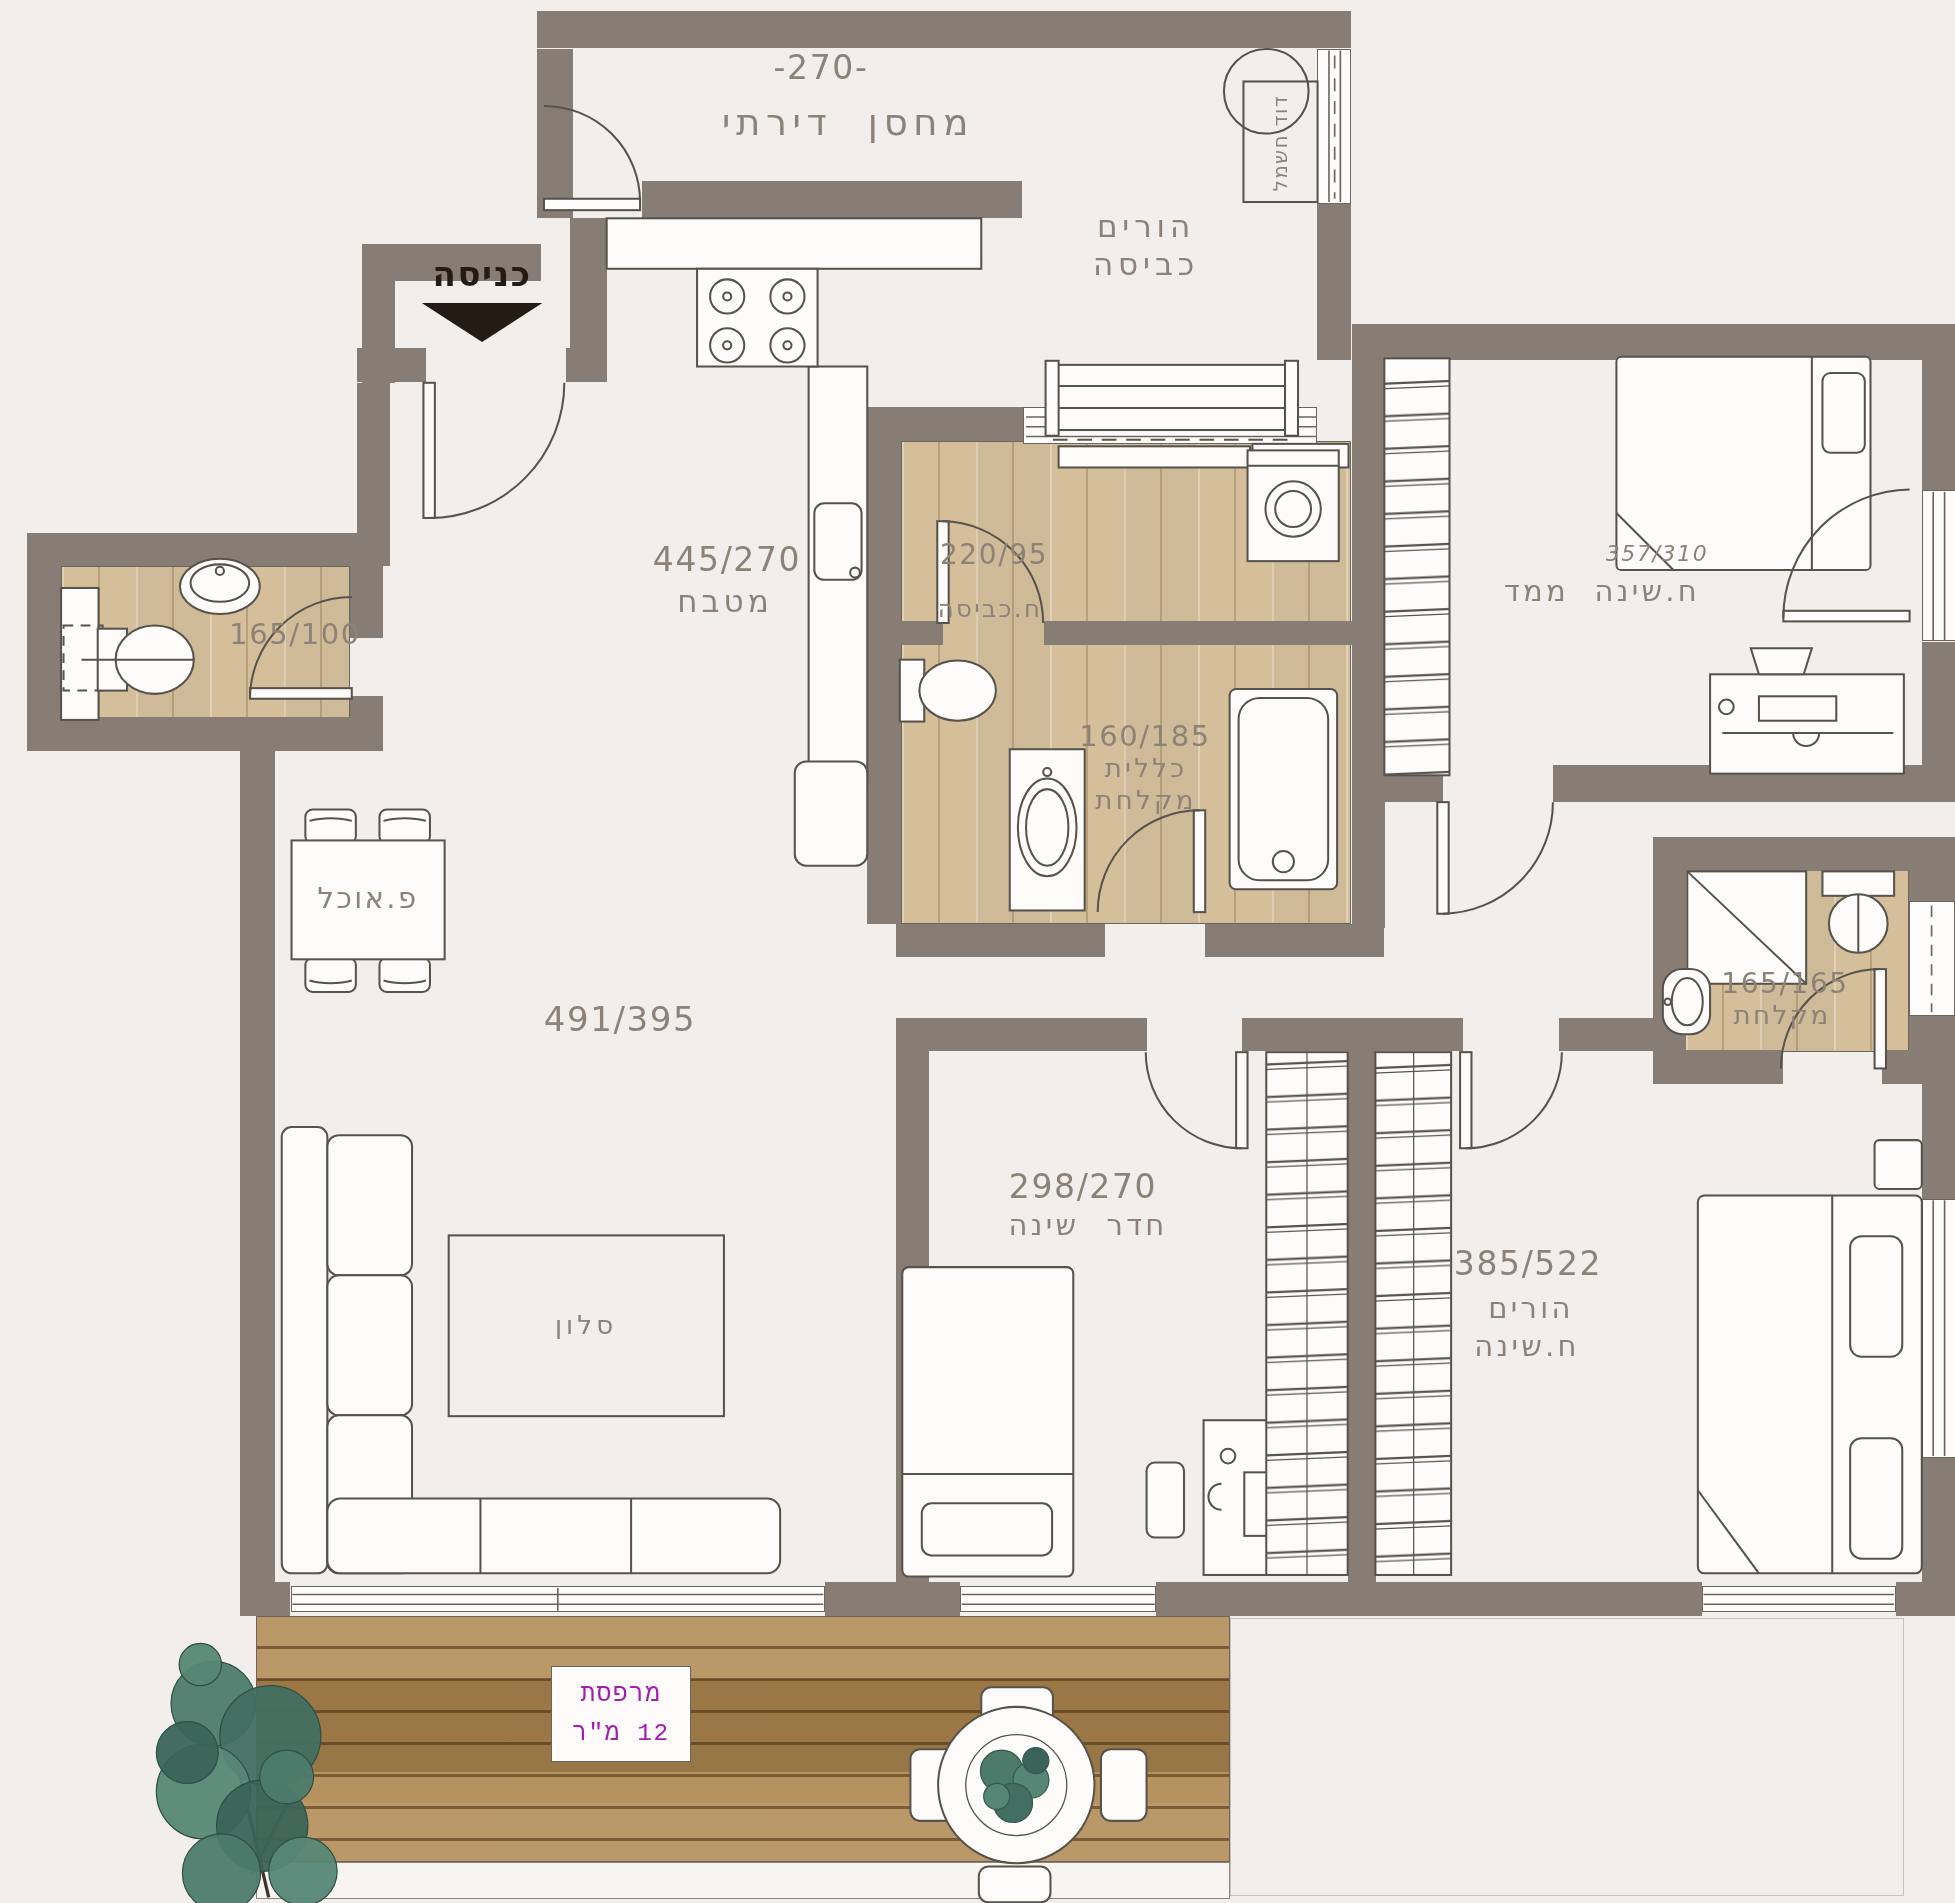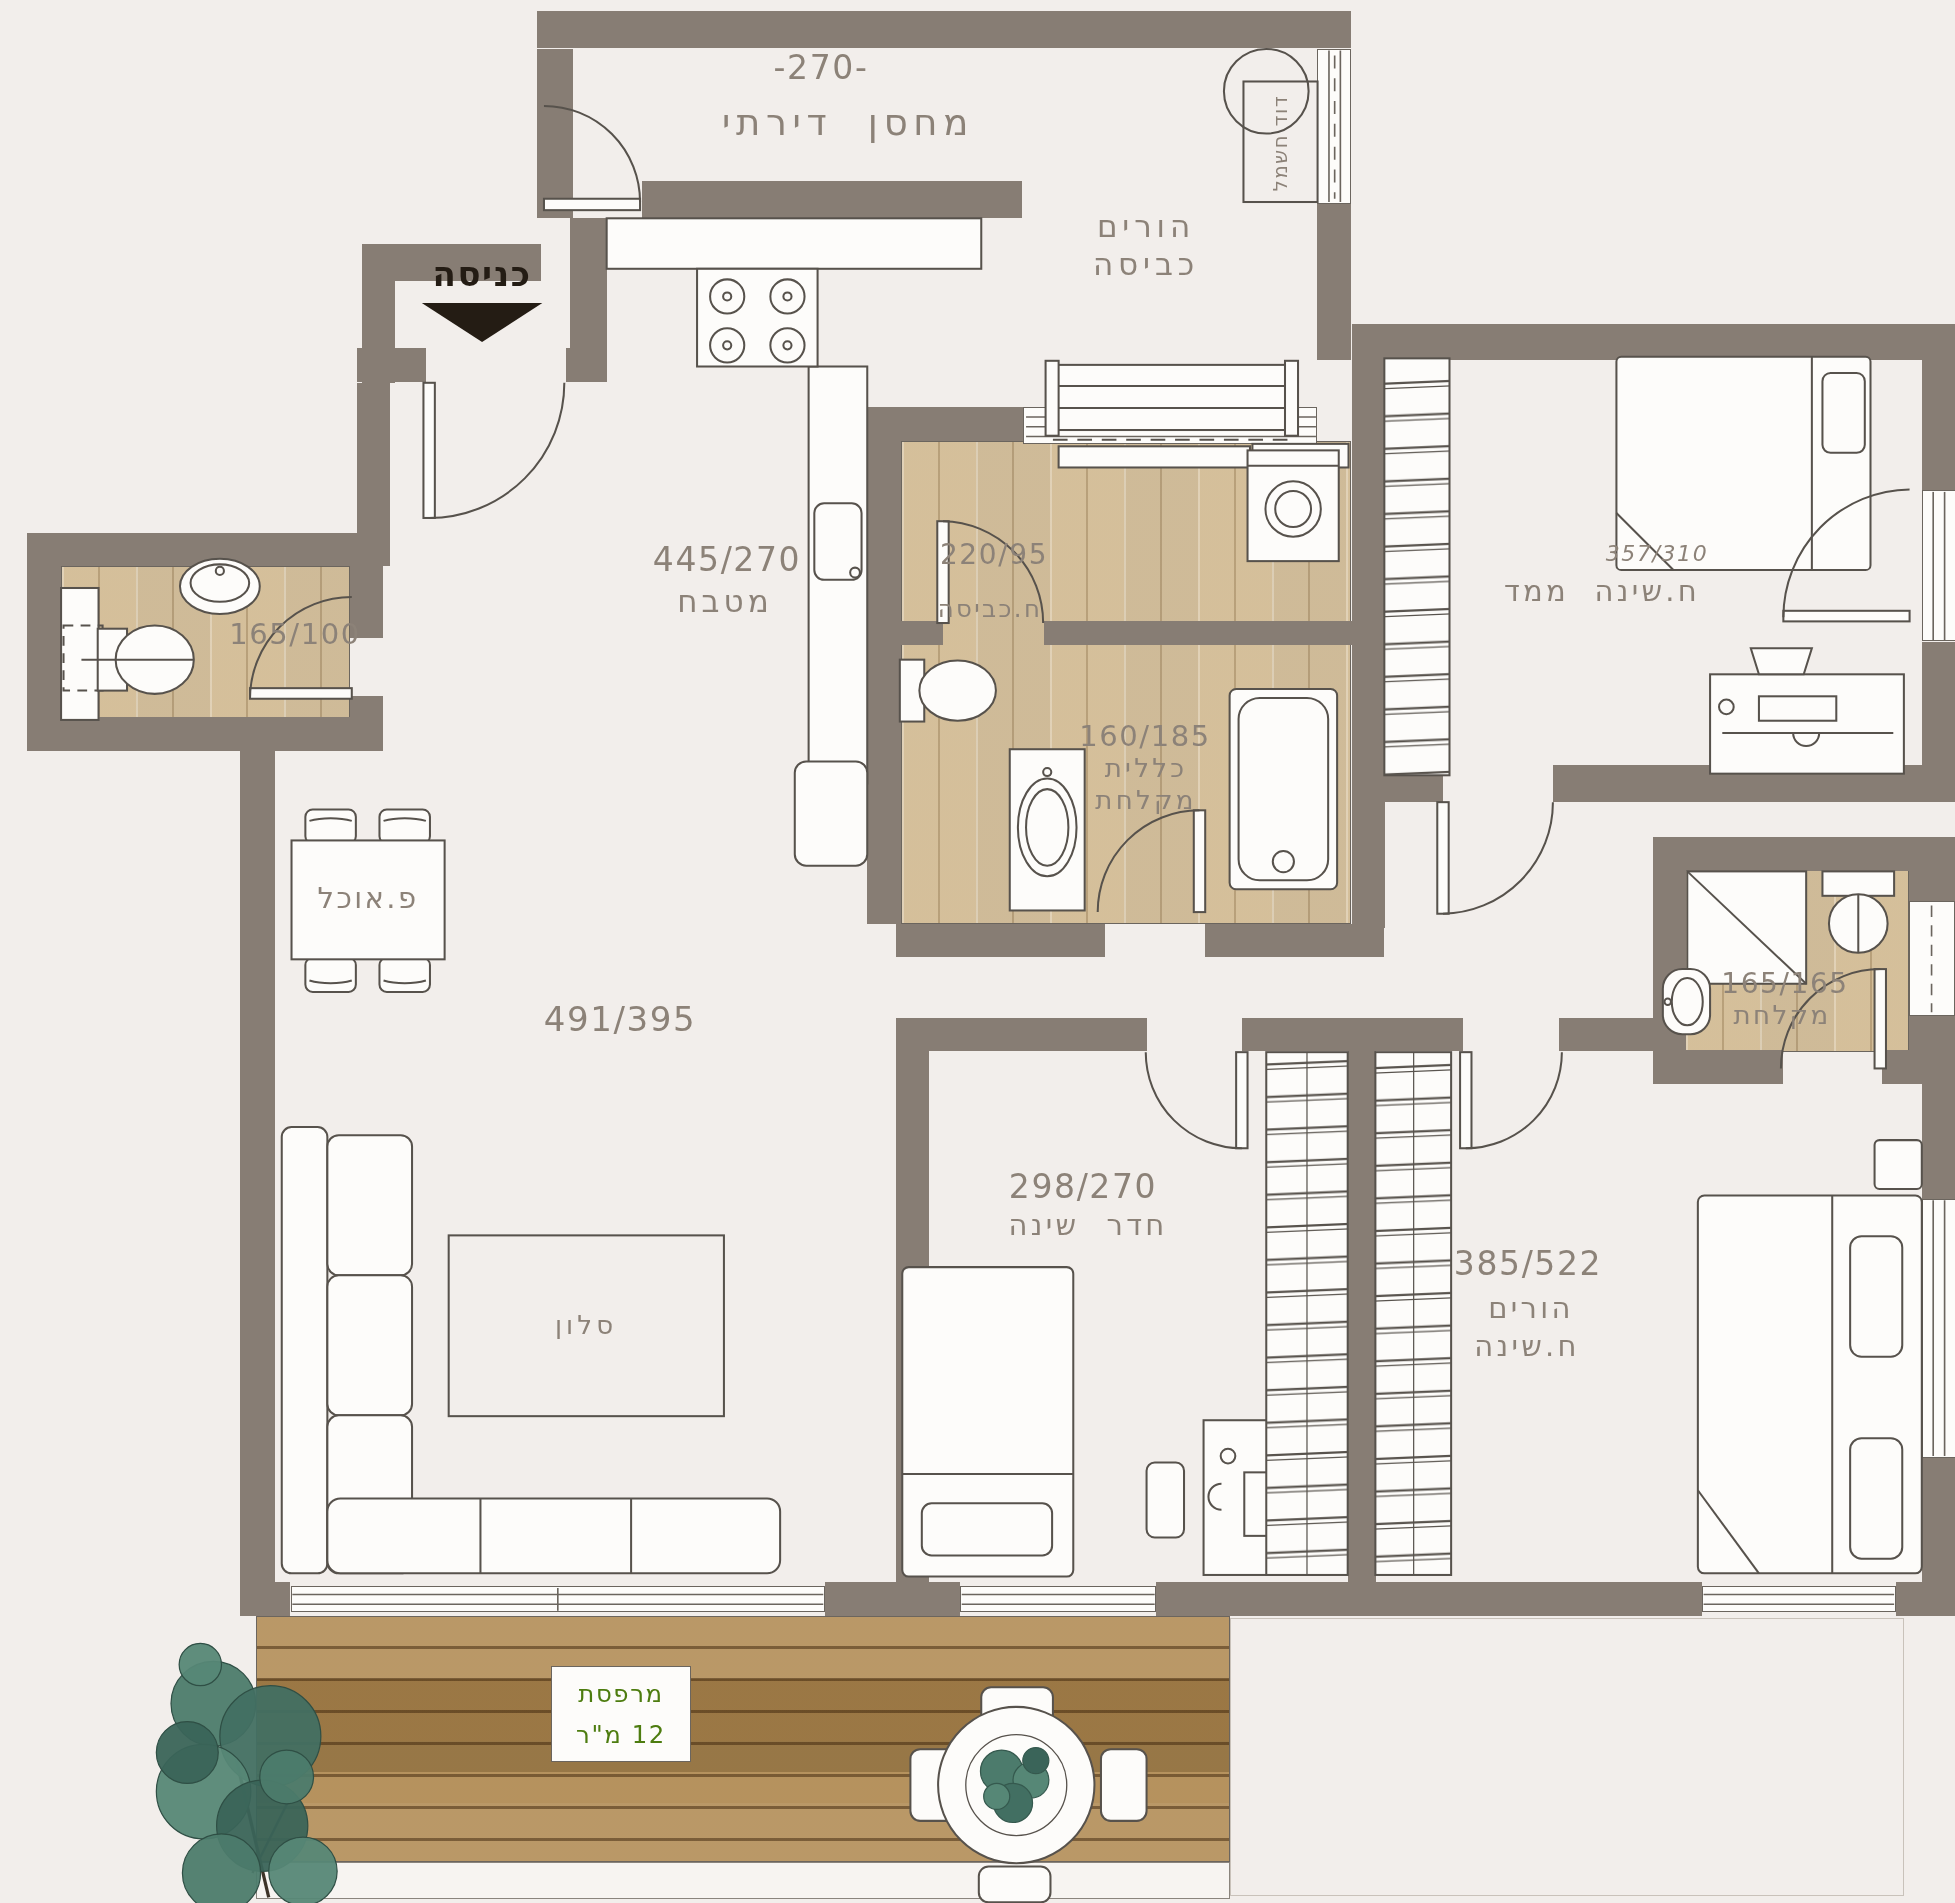--- a/index.html
+++ b/index.html
@@ -16,21 +16,21 @@
     background-image:
       repeating-linear-gradient(180deg, rgba(0,0,0,0) 0 29px, rgba(60,35,10,.5) 29px 32px),
       repeating-linear-gradient(180deg, rgba(255,255,255,.12) 0 62px, rgba(70,45,15,.20) 62px 124px, rgba(0,0,0,.14) 124px 155px, rgba(255,255,255,.07) 155px 186px);}
   .fx{position:absolute;left:0;top:0;}
   .lbl{position:absolute;transform:translate(-50%,-50%);color:#8c8278;white-space:nowrap;
        letter-spacing:1.6px;line-height:1;}
   .lbl.dark{color:#241c14;font-weight:700;}
   .vert{transform:translate(-50%,-50%) rotate(-90deg);}
   .balcony-box{position:absolute;background:#fdfcfa;border:1.6px solid #6b655e;box-sizing:border-box;
        display:flex;flex-direction:column;align-items:center;justify-content:center;gap:11.4px;}
-  .balcony-box div{color:#4d7c0f;font-size:24.4px;letter-spacing:1.6px;}
+  .balcony-box div{color:#a21caf;font-size:24.4px;letter-spacing:1.6px;font-family:Liberation Mono, monospace;}
   .slab{position:absolute;border:1.6px solid #c9c2ba;box-sizing:border-box;}
 </style>
 </head>
 <body>
 
 <div class="plan">
 
   <div class="wood" style="left:61px;top:566px;width:289px;height:152px;"></div>
   <div class="wood" style="left:901px;top:441px;width:450px;height:483px;"></div>
   <div class="wood" style="left:1685px;top:870px;width:224px;height:182px;"></div>

